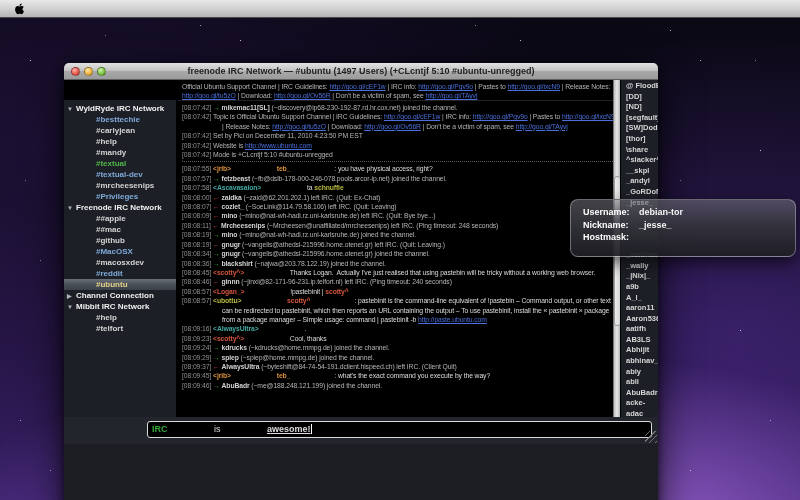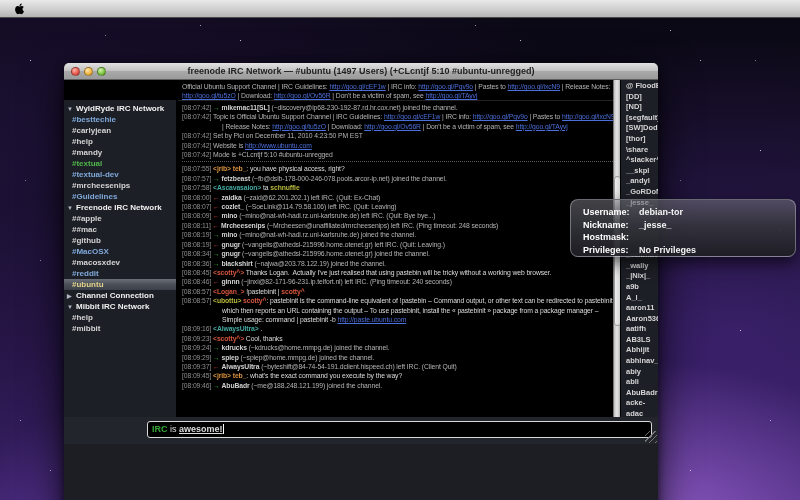--- a/index.html
+++ b/index.html
@@ -51,37 +51,37 @@
   .light.yel { background:radial-gradient(circle at 35% 30%,#ffe9b0,#f2b43e 60%,#c08a1f); }
   .light.grn { background:radial-gradient(circle at 35% 30%,#d2f3b2,#7cc43f 60%,#4f8f23); }
 
   .winbody { position:relative; width:594px; height:364px; background:#000; overflow:hidden; }
 
   
   .sidebar { position:absolute; left:0; top:8px; width:113px; height:364px; background:#1d1f26;
     border-right:1px solid #000; padding-top:3px; font-size:8px; color:#d8d8d8; overflow:hidden;margin-top:12px; }
   .sbg { display:flex; align-items:center; height:11px; font-weight:bold; color:#f0f0f0; padding-left:3px; white-space:nowrap; }
   .tri { width:9px; font-size:6px; color:#aeb4bf; }
-  .sbc { height:11px; line-height:11px; padding-left:8px; font-weight:bold; color:#d3d3d3; white-space:nowrap; }
+  .sbc { height:11px; line-height:11px; padding-left:32px; font-weight:bold; color:#d3d3d3; white-space:nowrap; }
   .sbc.activity { color:#7fa9d9; }
   .sbc.highlight { color:#4fb549; }
   .sbc.selected { color:#e3d389;
     background:linear-gradient(180deg,#6a7077 0%,#4a4f58 50%,#3b404a 100%); }
 
   
   .main { position:absolute; left:114px; top:0; width:442px; height:337px; background:#000; }
   .topicbar { height:21px; padding:2px 4px 0 4px; font-size:6.8px; line-height:9px; color:#c6c6c6;
     border-bottom:1px solid #222; overflow:hidden; letter-spacing:-0.1px; }
   .chatlog { height:316px; padding:2px 3px 0 4px; overflow:hidden; font-size:6.8px; line-height:9.4px;
     letter-spacing:-0.1px; }
   .cl { padding-left:40px; text-indent:-40px; white-space:pre-wrap; }
   .time { color:#8f8f8f; }
   .sg { white-space:pre-wrap; }
   .sg.sys { color:#b4b4b4; }
-  .sg.msg { color:#dcdcdc; }
+  .sg.msg { color:#dcdcdc;margin-left:44px; }
   .sg.gn { color:#d2d2d2; font-weight:bold; }
   .sg.jn { color:#2fa12f; }
   .sg.pt { color:#d03a2e; }
   .sg.lnk { color:#4b6fdb; text-decoration:underline; }
   .sg.n1 { color:#d9913d; } .sg.n2 { color:#45a8a0; } .sg.n3 { color:#d4553e; } .sg.n4 { color:#b8b83e; }
   .sg.b { font-weight:bold; }
   .rm { border-top:1px dotted #5a5a5a; margin:2px 0; height:0; }
 
   
   .chat-scroll { position:absolute; right:0; top:0; width:7px; height:337px;
@@ -147,42 +147,42 @@
             <span class="tri">▼</span>
             <span>WyldRyde IRC Network</span>
           </div>
           <div class="sbc activity">#besttechie</div>
           <div class="sbc normal">#carlyjean</div>
           <div class="sbc normal">#help</div>
           <div class="sbc normal">#mandy</div>
           <div class="sbc highlight">#textual</div>
           <div class="sbc activity">#textual-dev</div>
           <div class="sbc normal">#mrcheesenips</div>
-          <div class="sbc activity">#Guidelines</div>
+          <div class="sbc activity">#Privileges</div>
           <div class="sbg">
             <span class="tri">▼</span>
             <span>Freenode IRC Network</span>
           </div>
           <div class="sbc normal">##apple</div>
           <div class="sbc normal">##mac</div>
           <div class="sbc normal">#github</div>
           <div class="sbc activity">#MacOSX</div>
           <div class="sbc normal">#macosxdev</div>
           <div class="sbc activity">#reddit</div>
           <div class="sbc selected">#ubuntu</div>
           <div class="sbg">
             <span class="tri">▶</span>
             <span>Channel Connection</span>
           </div>
           <div class="sbg">
             <span class="tri">▼</span>
             <span>Mibbit IRC Network</span>
           </div>
           <div class="sbc normal">#help</div>
-          <div class="sbc normal">#mibbit</div>
+          <div class="sbc normal">#telfort</div>
         </div>
 
       <div class="main">
         <div class="topicbar" id="topicbar"><span class="sg sys">Official Ubuntu Support Channel | IRC Guidelines: </span><span class="sg lnk">http://goo.gl/cEF1w</span><span class="sg sys"> | IRC info: </span><span class="sg lnk">http://goo.gl/Pgv9o</span><span class="sg sys"> | Pastes to </span><span class="sg lnk">http://goo.gl/ixcN9</span><span class="sg sys"> | Release Notes: </span><span class="sg lnk">http://goo.gl/tu5zO</span><span class="sg sys"> | Download: </span><span class="sg lnk">http://goo.gl/Ov56R</span><span class="sg sys"> | Don't be a victim of spam, see </span><span class="sg lnk">http://goo.gl/TAyvj</span></div>
         <div class="chatlog" id="chatlog">
             <div class="cl"><span class="time">[08:07:42] </span><span class="sg jn">→ </span><span class="sg gn">mikemac11[SL]</span><span class="sg sys"> (~discovery@ip68-230-192-87.rd.hr.cox.net) joined the channel.</span></div>
             <div class="cl"><span class="time">[08:07:42] </span><span class="sg sys">Topic is Official Ubuntu Support Channel | IRC Guidelines: </span><span class="sg lnk">http://goo.gl/cEF1w</span><span class="sg sys"> | IRC info: </span><span class="sg lnk">http://goo.gl/Pgv9o</span><span class="sg sys"> | Pastes to </span><span class="sg lnk">http://goo.gl/ixcN9</span><span class="sg sys"> | Release Notes: </span><span class="sg lnk">http://goo.gl/tu5zO</span><span class="sg sys"> | Download: </span><span class="sg lnk">http://goo.gl/Ov56R</span><span class="sg sys"> | Don't be a victim of spam, see </span><span class="sg lnk">http://goo.gl/TAyvj</span></div>
             <div class="cl"><span class="time">[08:07:42] </span><span class="sg sys">Set by Pici on December 11, 2010 4:23:50 PM EST</span></div>
             <div class="cl"><span class="time">[08:07:42] </span><span class="sg sys">Website is </span><span class="sg lnk">http://www.ubuntu.com</span></div>
             <div class="cl"><span class="time">[08:07:42] </span><span class="sg sys">Mode is +CLcntjf 5:10 #ubuntu-unregged</span></div>
@@ -262,18 +262,14 @@
         <span class="tt-l">Username:</span>
         <span class="tt-v">debian-tor</span>
       </div>
       <div class="tt-row">
         <span class="tt-l">Nickname:</span>
         <span class="tt-v">_jesse_</span>
       </div>
       <div class="tt-row">
         <span class="tt-l">Hostmask:</span>
       </div>
-      <div class="tt-row">
-        <span class="tt-l">Privileges:</span>
-        <span class="tt-v">No Privileges</span>
-      </div>
     </div>
 </div>
 
 </body></html>

